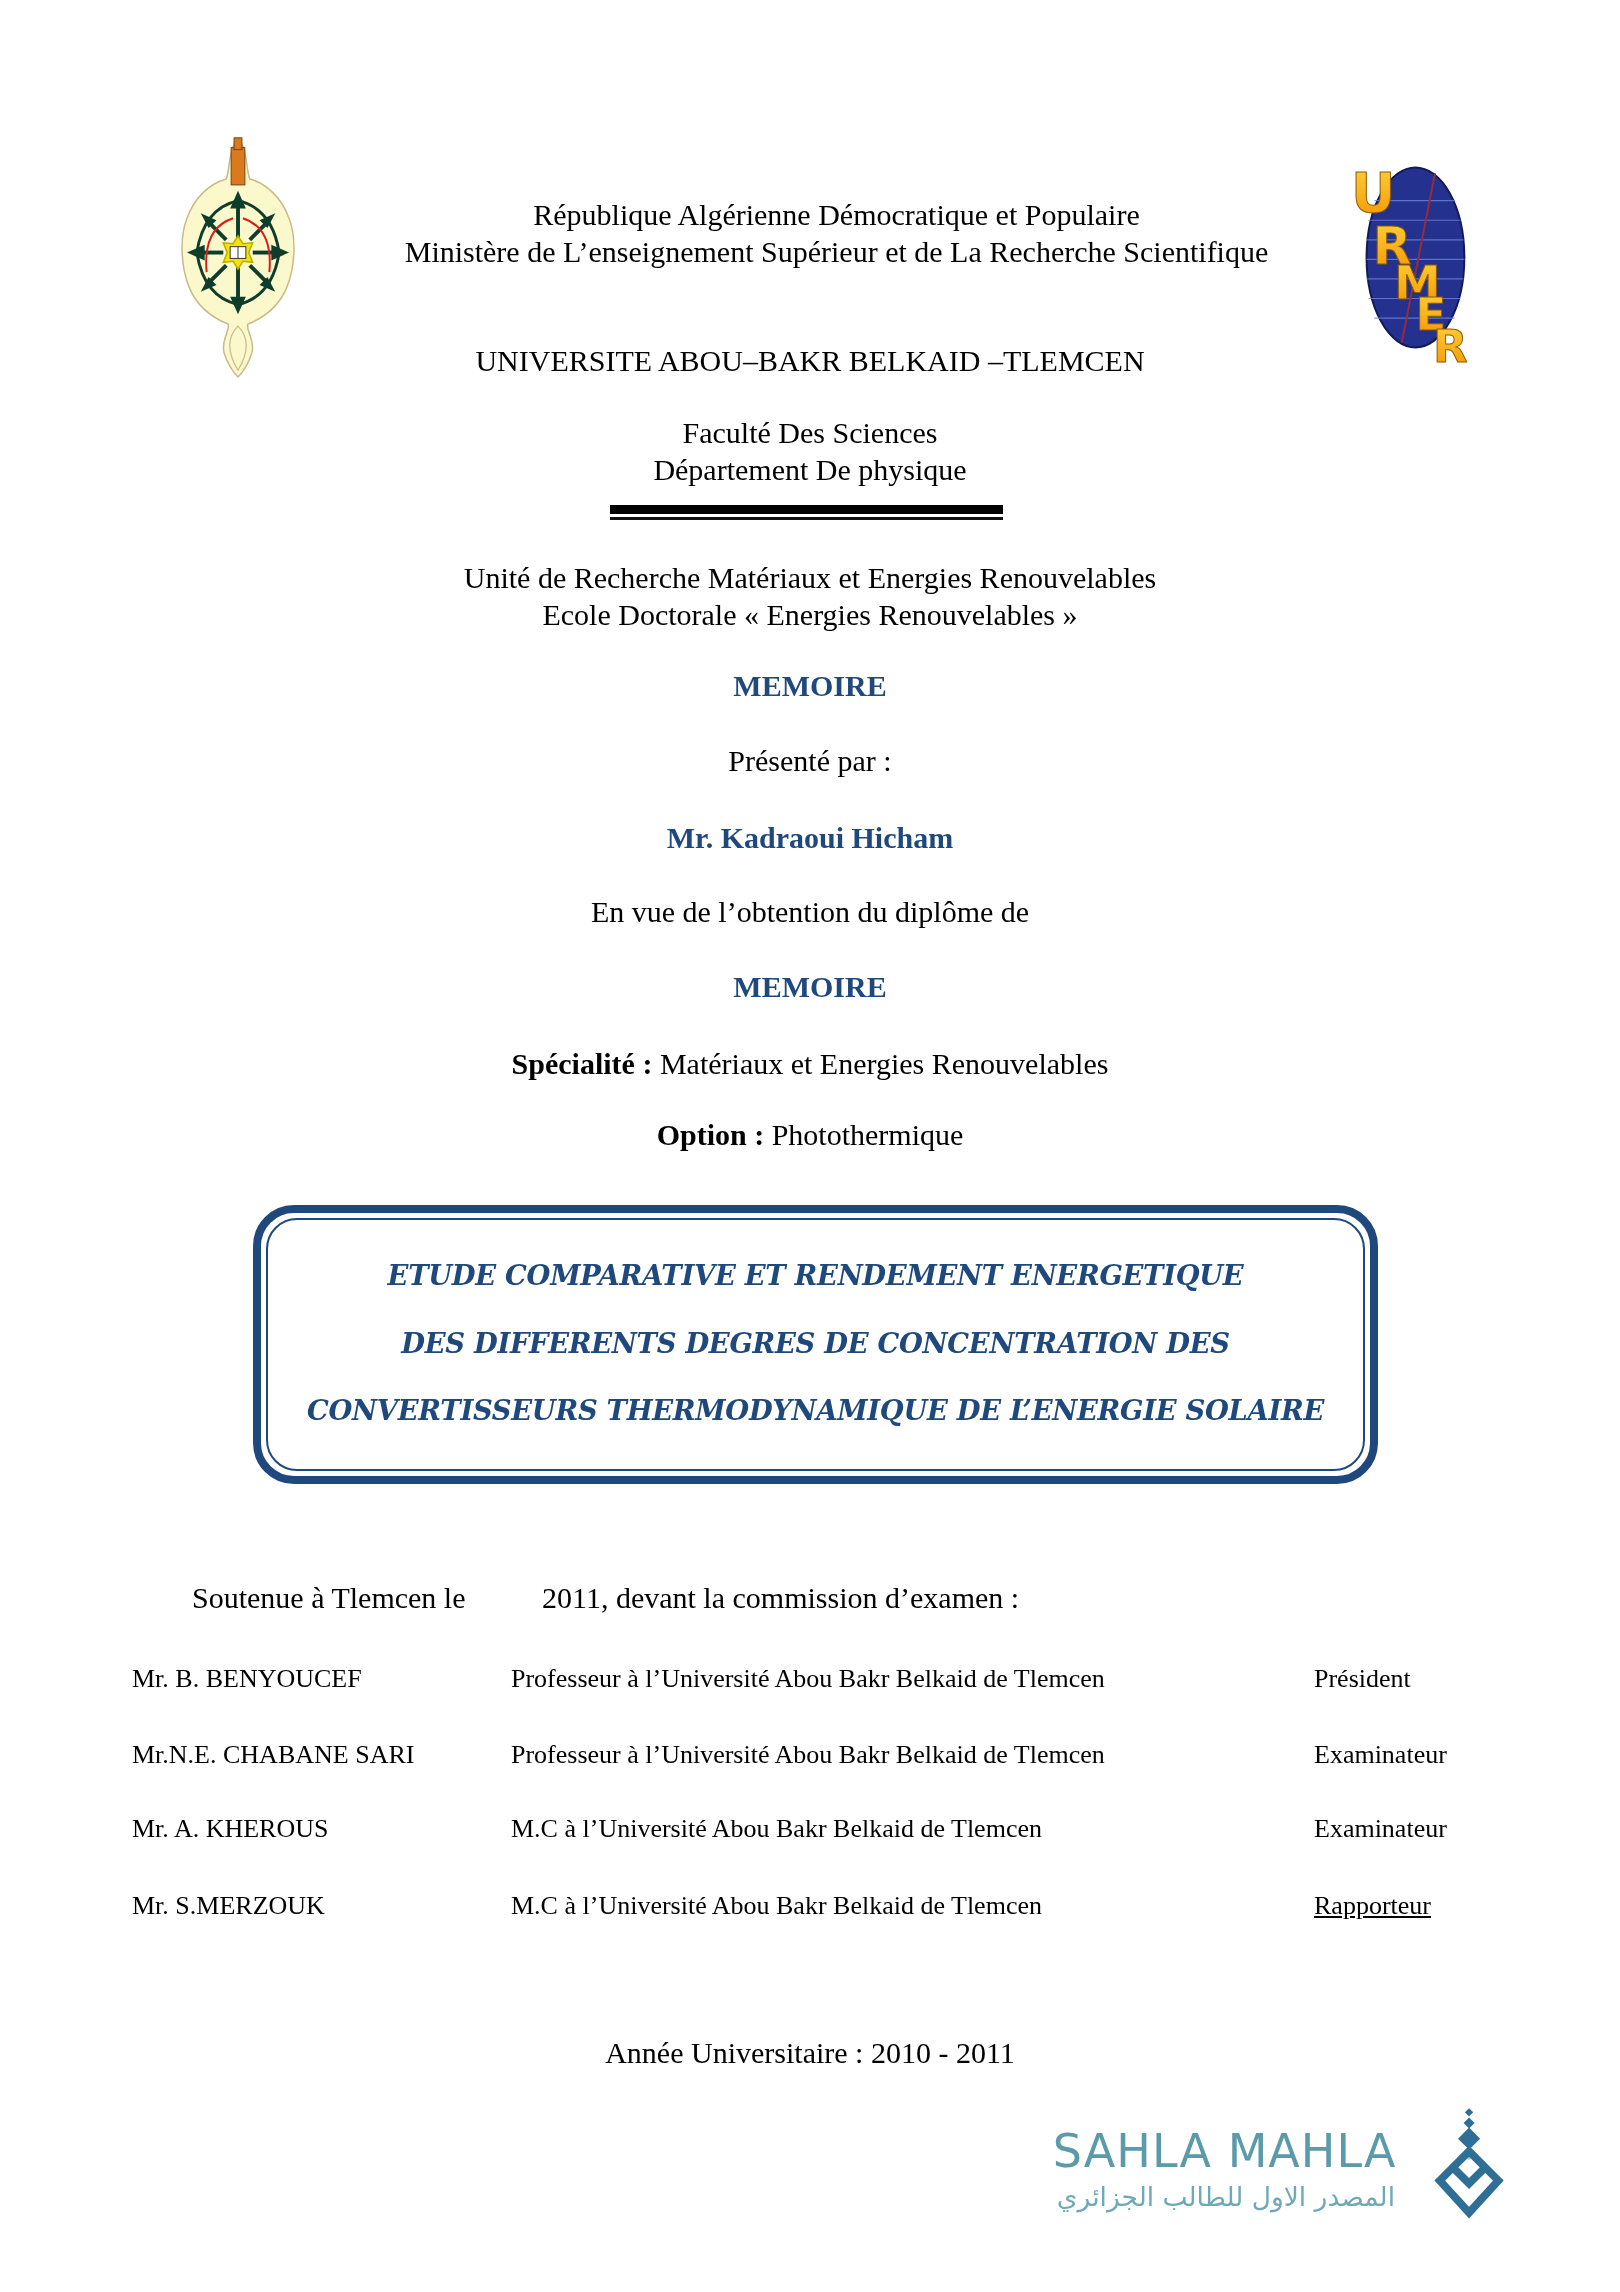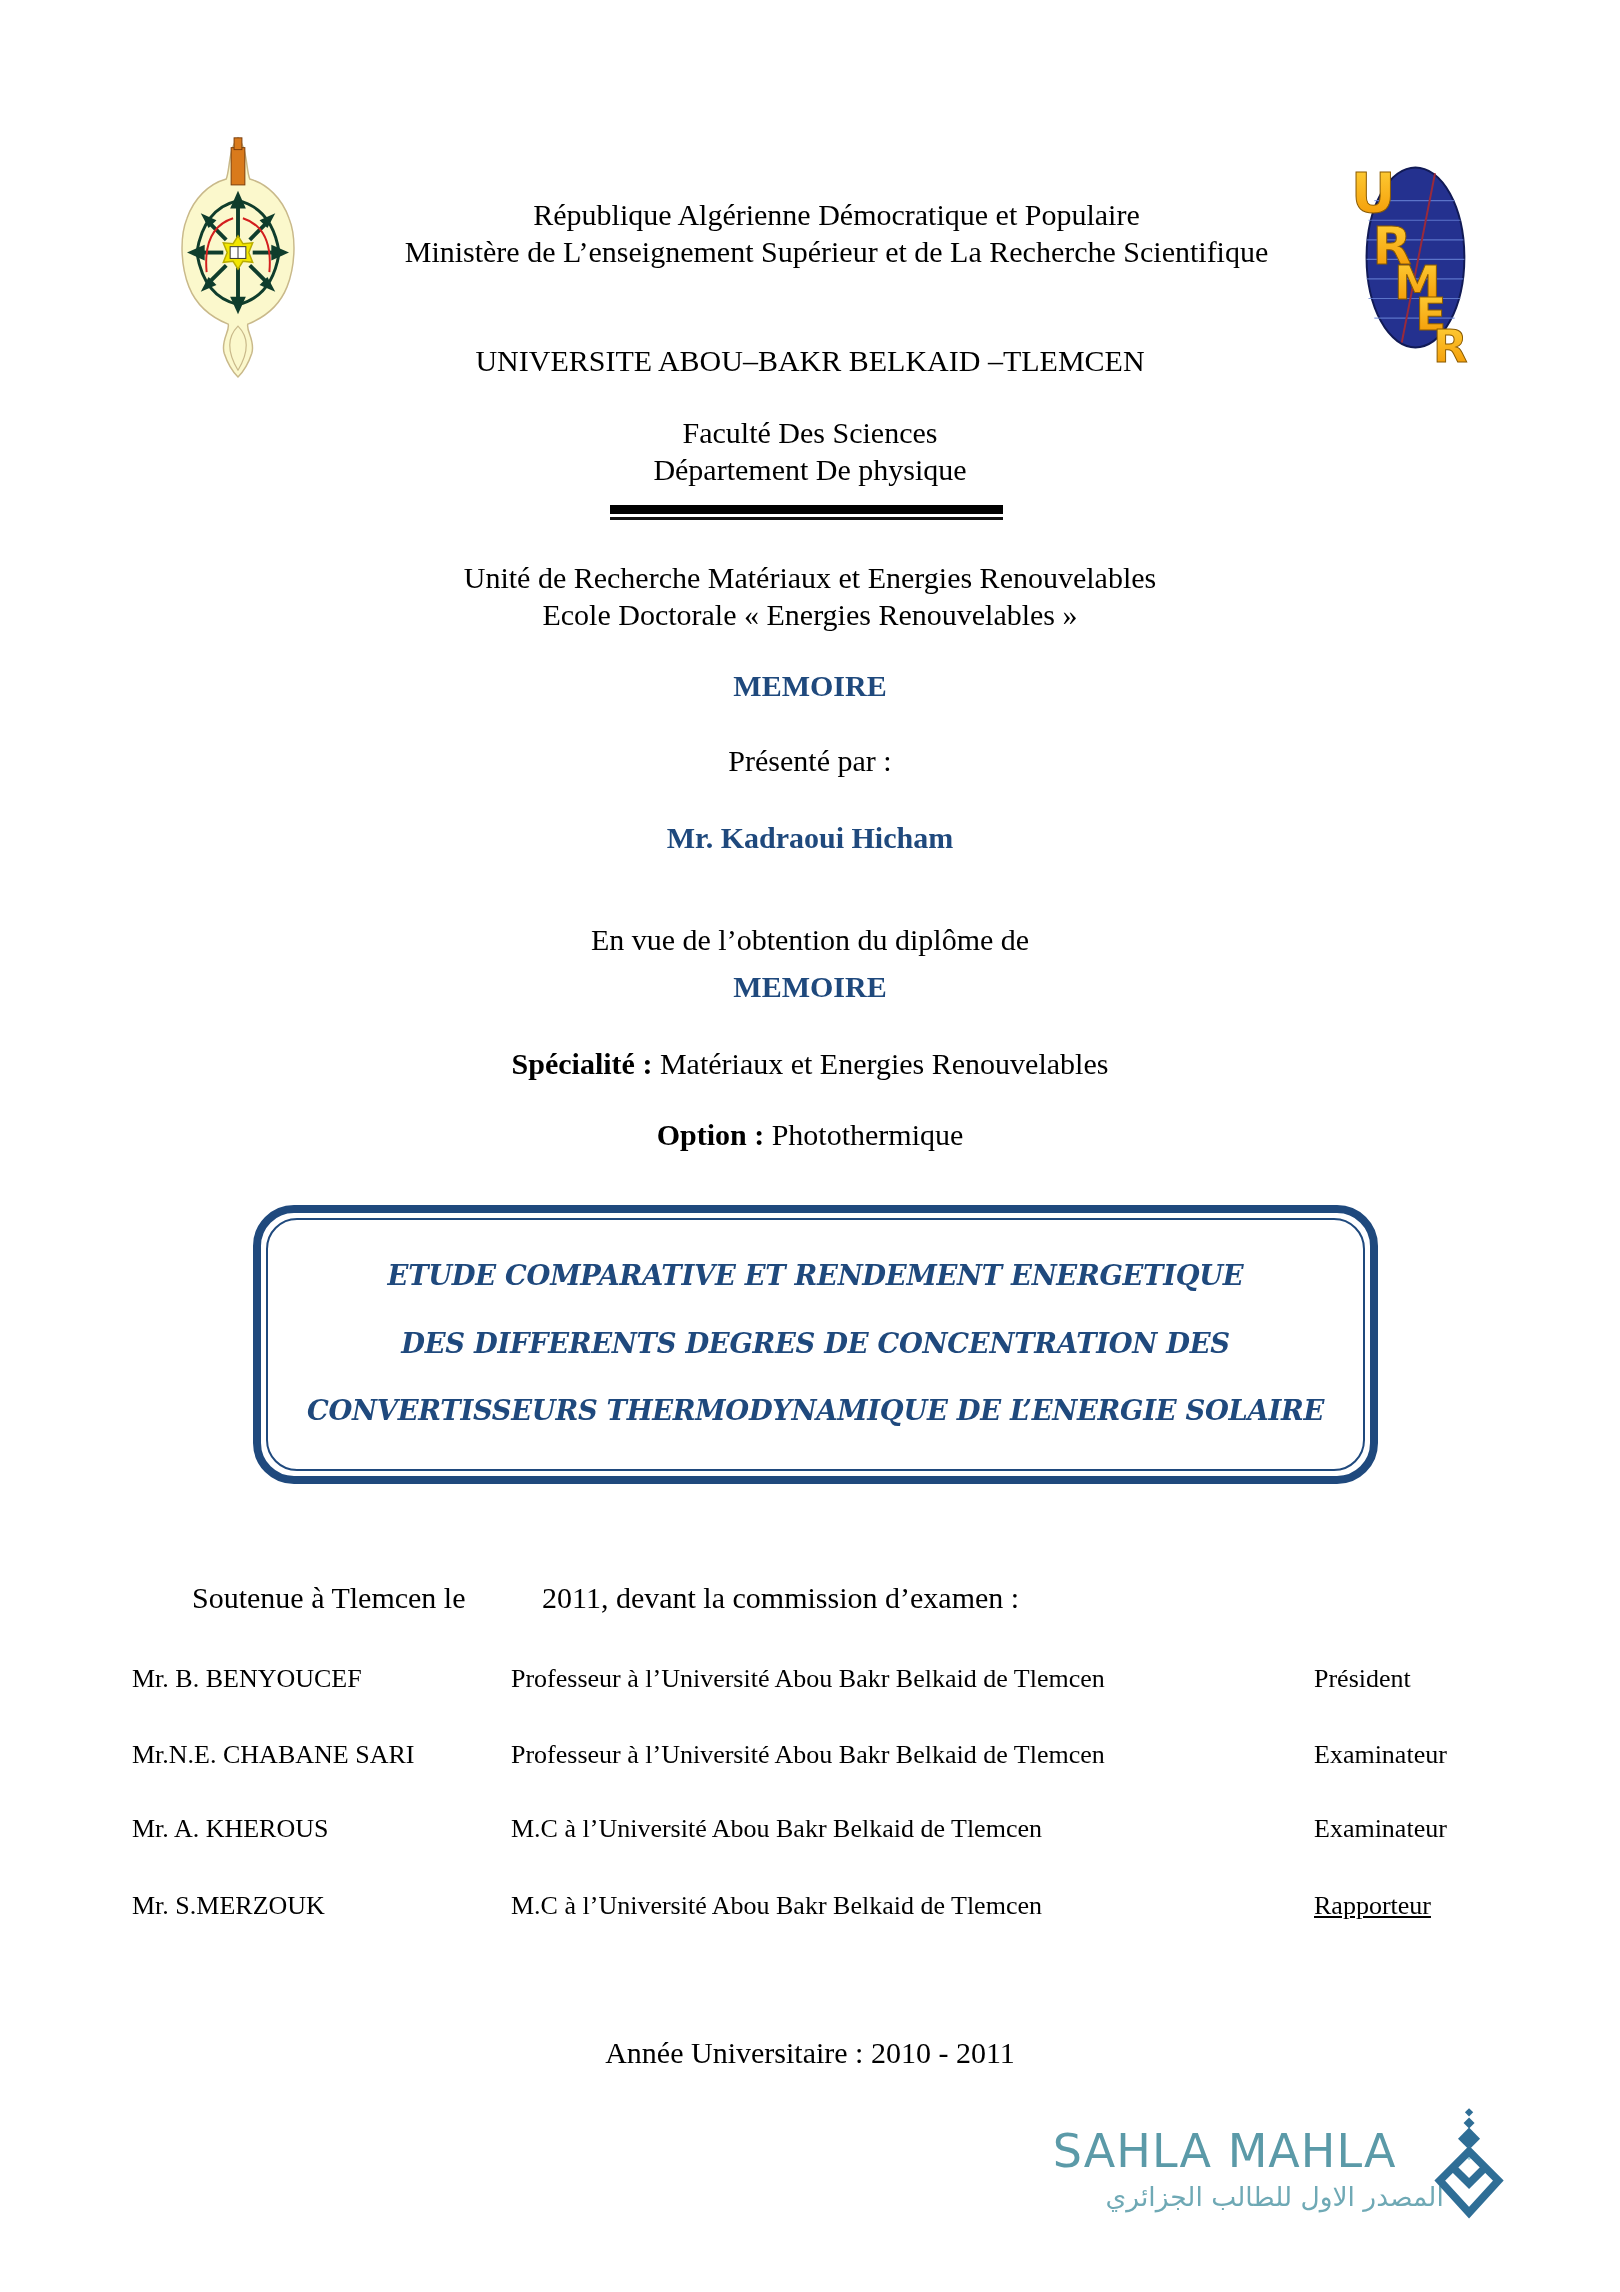--- a/index.html
+++ b/index.html
@@ -24,21 +24,21 @@
                       border: 2.9px solid #1f497d; border-radius: 31px; box-sizing: border-box; }
   .title-line { position: absolute; left: 0; width: 100%; text-align: center; white-space: nowrap;
                 font-family: "DejaVu Serif", "Liberation Serif", serif; font-style: italic; font-weight: bold;
                 color: #1f497d; font-size: 27.4px; line-height: 35px; letter-spacing: -0.3px; }
 
   .jury-cell { position: absolute; font-size: 26px; line-height: 37px; white-space: nowrap; }
 
   #sahla-logo { left: 1029px; top: 2107px; width: 461px; height: 123px; margin-left: 16px; }
   #sahla-logo .brand { position: absolute; left: 7.8px; top: 19.6px; font-family: "DejaVu Sans", sans-serif;
                        font-size: 46px; letter-spacing: 1px; color: #5b9aa8; line-height: 49px; white-space: nowrap; }
-  #sahla-logo .tagline { position: absolute; left: 11.8px; top: 74px; width: 387px; text-align: right;
+  #sahla-logo .tagline { position: absolute; left: 11.8px; top: 74px; width: 387px; text-align: left;
                          font-family: "DejaVu Sans", sans-serif; font-size: 26.5px; color: #6fa9b5; line-height: 31px;
                          direction: rtl; white-space: nowrap; }
   #sahla-logo .mark { position: absolute; left: 387px; top: 0; width: 78px; height: 113px; }
 </style>
 </head>
 <body>
 
 <div id="logo-left" class="abs">
   <svg width="118" height="250" viewBox="0 0 120 255">
 
@@ -119,21 +119,21 @@
   <div class="thick"></div>
   <div class="thin"></div>
 </div>
 
 <div class="center-line t30" style="top:559px;">Unité de Recherche Matériaux et Energies Renouvelables</div>
 <div class="center-line t30" style="top:596px;">Ecole Doctorale « Energies Renouvelables »</div>
 
 <div class="center-line t30 blue" style="top:667px;">MEMOIRE</div>
 <div class="center-line t30" style="top:742px;">Présenté par :</div>
 <div class="center-line t30 blue" style="top:819px;">Mr. Kadraoui Hicham</div>
-<div class="center-line t30" style="top:893px;margin-top:28px;">En vue de l’obtention du diplôme de</div>
+<div class="center-line t30" style="top:893px;">En vue de l’obtention du diplôme de</div>
 <div class="center-line t30 blue" style="top:968px;">MEMOIRE</div>
 
 <div class="center-line t30" style="top:1045px;">
   <span class="bold">Spécialité :</span><span> Matériaux et Energies Renouvelables</span>
 </div>
 <div class="center-line t30" style="top:1116px;">
   <span class="bold">Option :</span><span> Photothermique</span>
 </div>
 
 <div id="title-box" class="abs">

